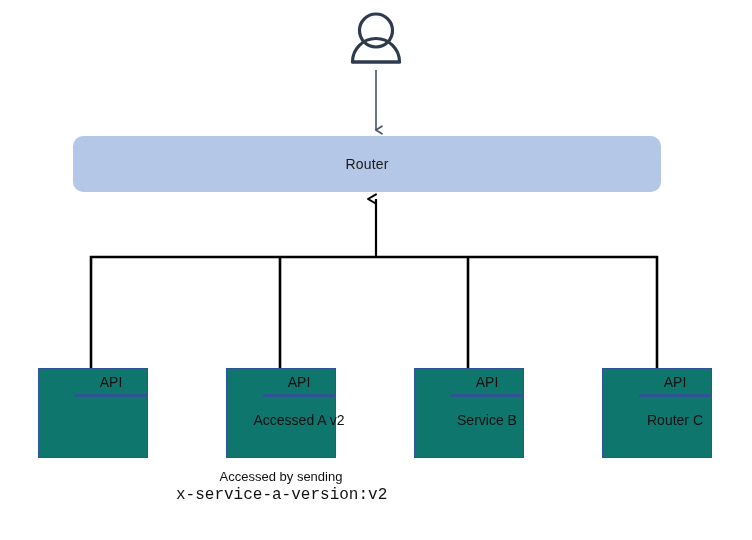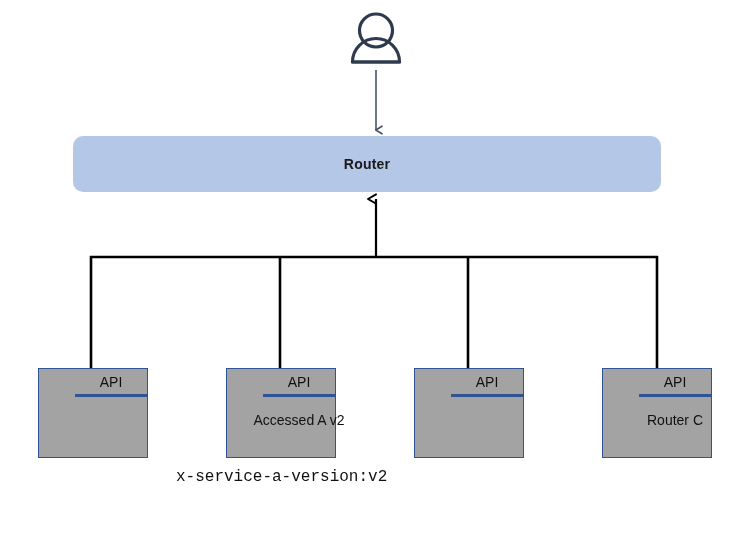--- a/index.html
+++ b/index.html
@@ -33,39 +33,38 @@
     left: 73px;
     top: 136px;
     width: 588px;
     height: 56px;
     background: #b4c7e7;
     border-radius: 10px;
     display: flex;
     align-items: center;
     justify-content: center;
     box-sizing: border-box;
-    font-weight: bold;
   }
   .router-label {
     font-family: "Liberation Sans", sans-serif;
     font-size: 14px;
     color: #1a1a1a;
     letter-spacing: 0.2px;
     line-height: 1;
   }
 
   
   .api-box {
     position: absolute;
     top: 368px;
     width: 110px;
     height: 90px;
     box-sizing: border-box;
     border: 1px solid #2f5496;
-    background: #a3a3a3;
+    background: #0f766e;
     display: flex;
     flex-direction: column;
     padding-left: 36px;
   }
   .api-header {
     height: 28px;
     flex: 0 0 28px;
     border-bottom: 3px solid #2f5496;
     display: flex;
     align-items: center;
@@ -169,28 +168,32 @@
     </div>
     <div class="api-body">
       <span class="api-body-label">Accessed A v2</span>
     </div>
   </div>
 
   <div class="api-box box-3">
     <div class="api-header">
       <span class="api-header-label">API</span>
     </div>
+    <div class="api-body">
+      <span class="api-body-label">Service B</span>
+    </div>
   </div>
 
   <div class="api-box box-4">
     <div class="api-header">
       <span class="api-header-label">API</span>
     </div>
     <div class="api-body">
       <span class="api-body-label">Router C</span>
     </div>
   </div>
 
   <div class="caption">
+    <div class="caption-line">Accessed by sending</div>
     <div class="caption-line mono">x-service-a-version:v2</div>
   </div>
 
 </div>
 
 </body></html>

